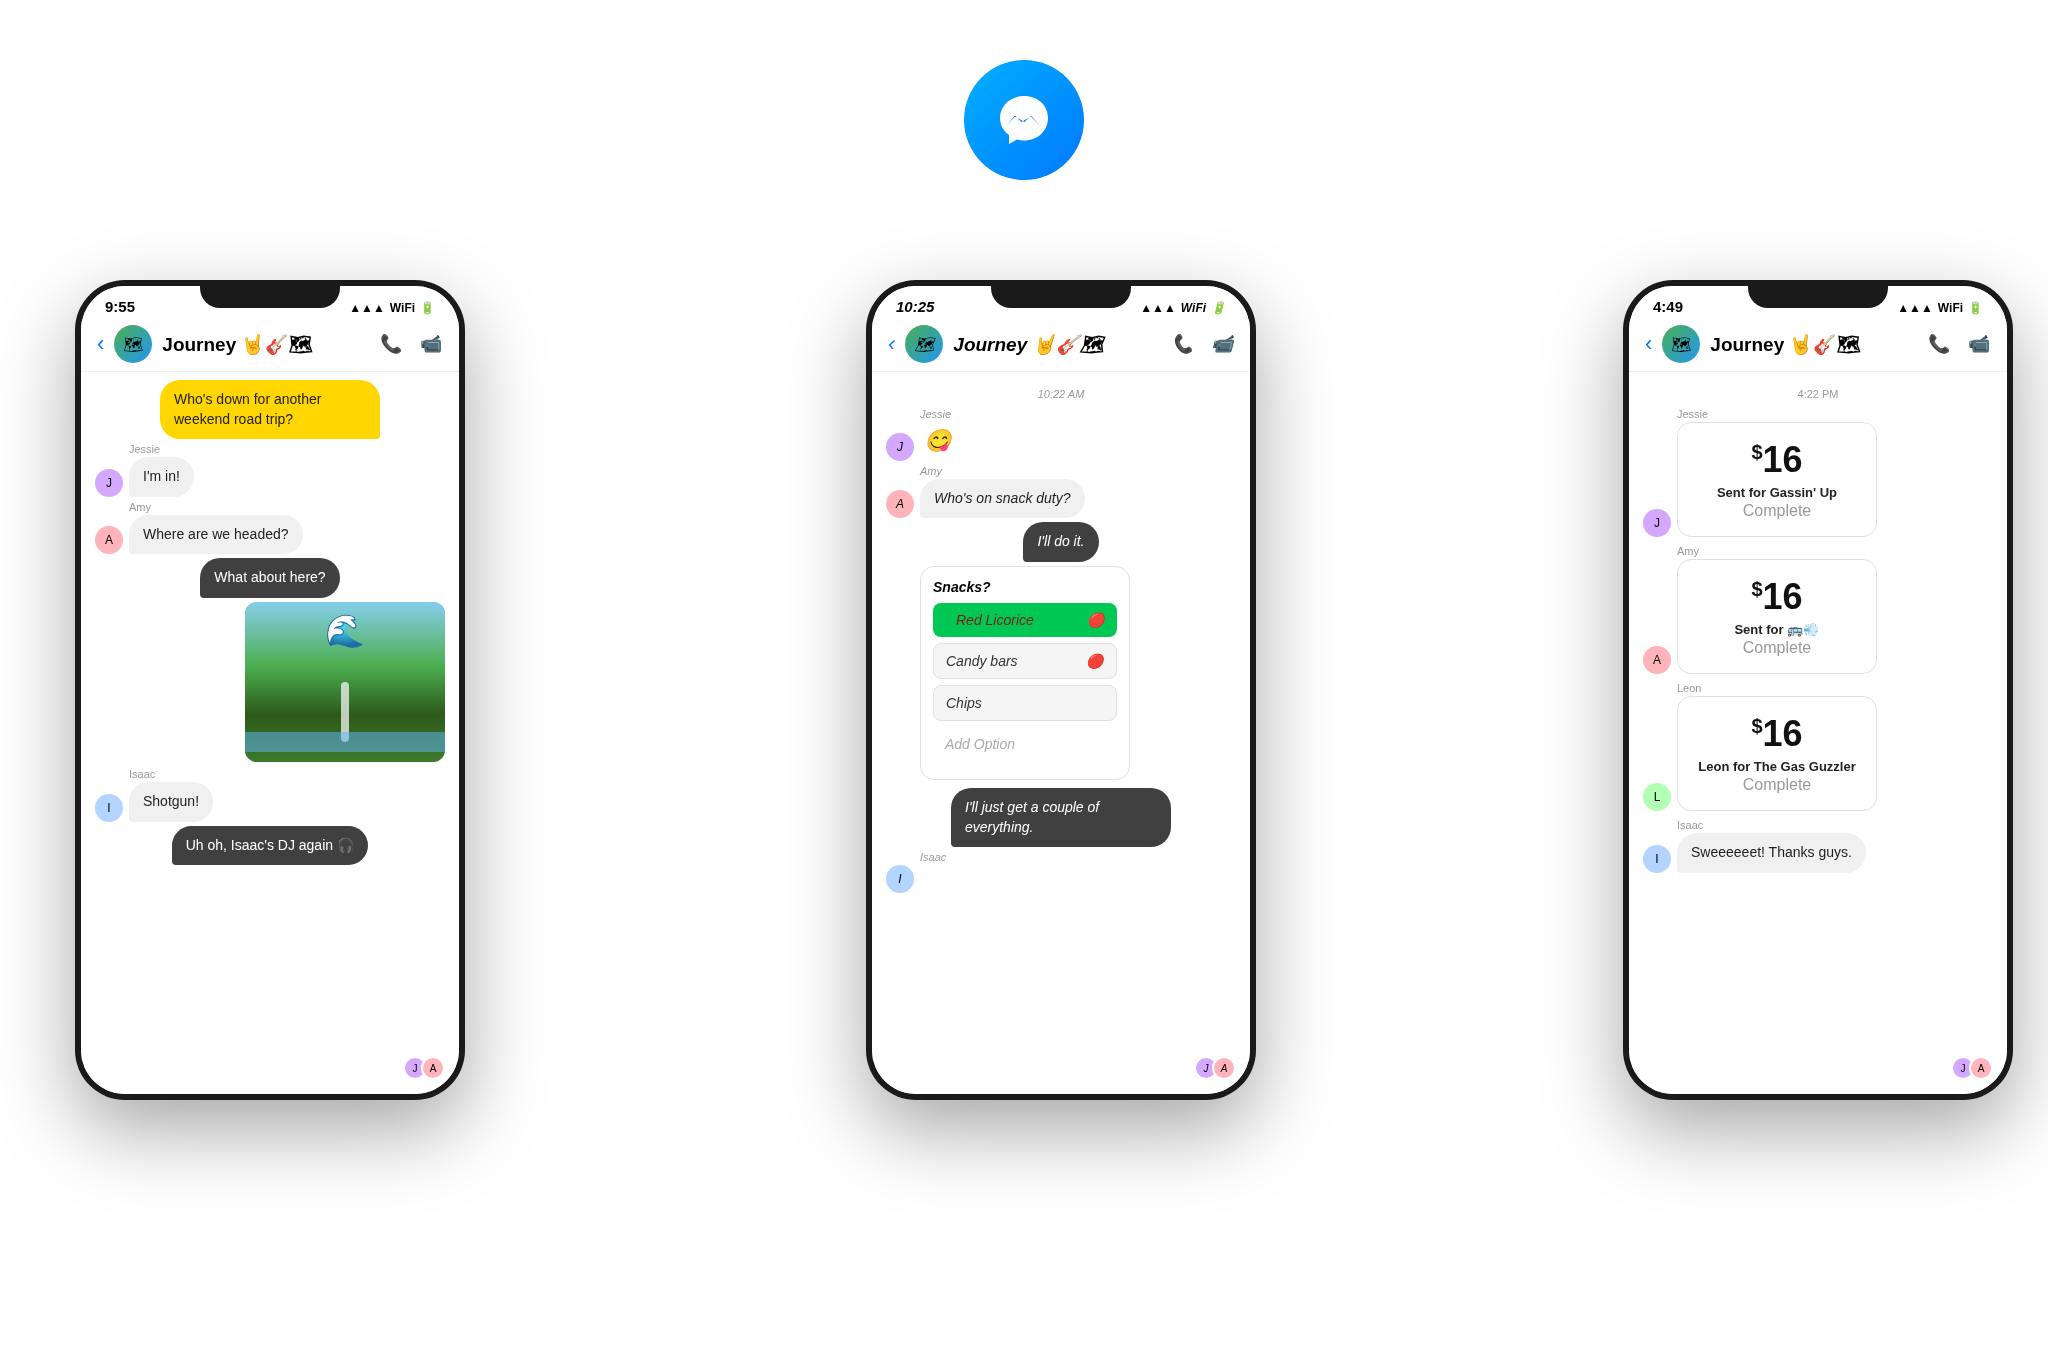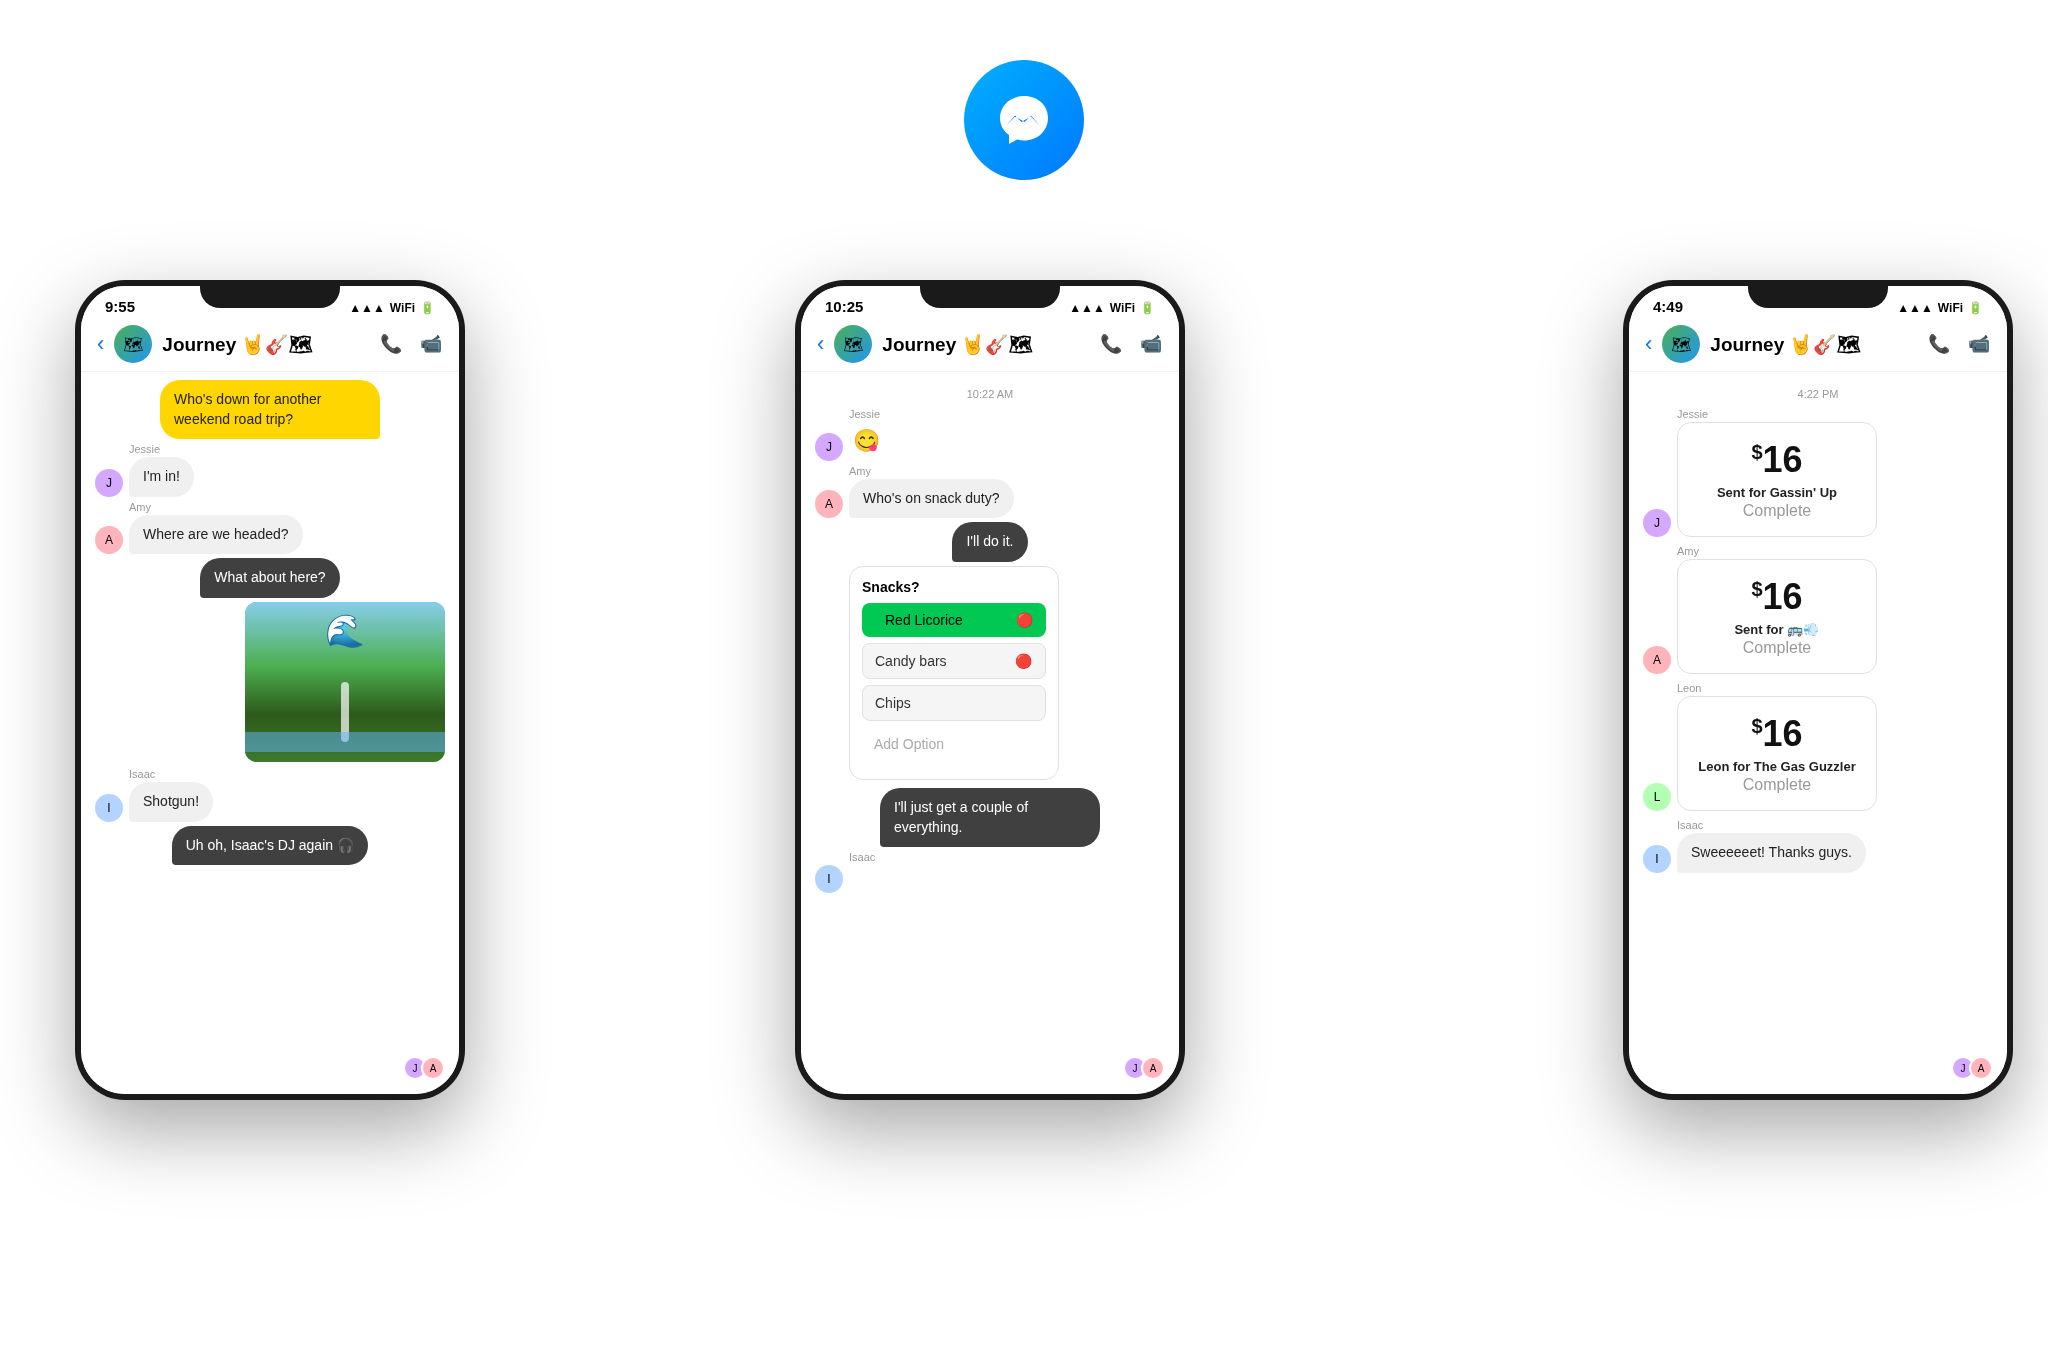--- a/index.html
+++ b/index.html
@@ -161,21 +161,21 @@
       height: 160px;
       border-radius: 12px;
       overflow: hidden;
       background: linear-gradient(135deg, #4CAF50 0%, #2196F3 50%, #87CEEB 100%);
       position: relative;
     }
 
     
     .phone1 { left: 75px; }
     
-    .phone2 { left: 795px; }
+    .phone2 { left: 866px; font-style: italic; }
     
     .phone3 { left: 1583px; margin-left: 40px; }
 
     
     .poll-widget {
       background: white;
       border: 1px solid #e0e0e0;
       border-radius: 14px;
       padding: 12px;
       width: 210px;
@@ -185,21 +185,21 @@
     .poll-option {
       padding: 9px 12px;
       border-radius: 8px;
       margin-bottom: 6px;
       font-size: 14px;
       display: flex;
       justify-content: space-between;
       align-items: center;
       cursor: pointer;
     }
-    .poll-option.selected { background: #00C853; color: #000000; padding-left: 23px; }
+    .poll-option.selected { background: #00C853; color: #7f1d1d; padding-left: 23px; }
     .poll-option.unselected { background: #f5f5f5; color: #333; border: 1px solid #e0e0e0; }
     .poll-option.add { color: #aaa; background: none; border: none; }
 
     
     .payment-card {
       background: white;
       border: 1px solid #e0e0e0;
       border-radius: 14px;
       padding: 16px;
       width: 200px;

